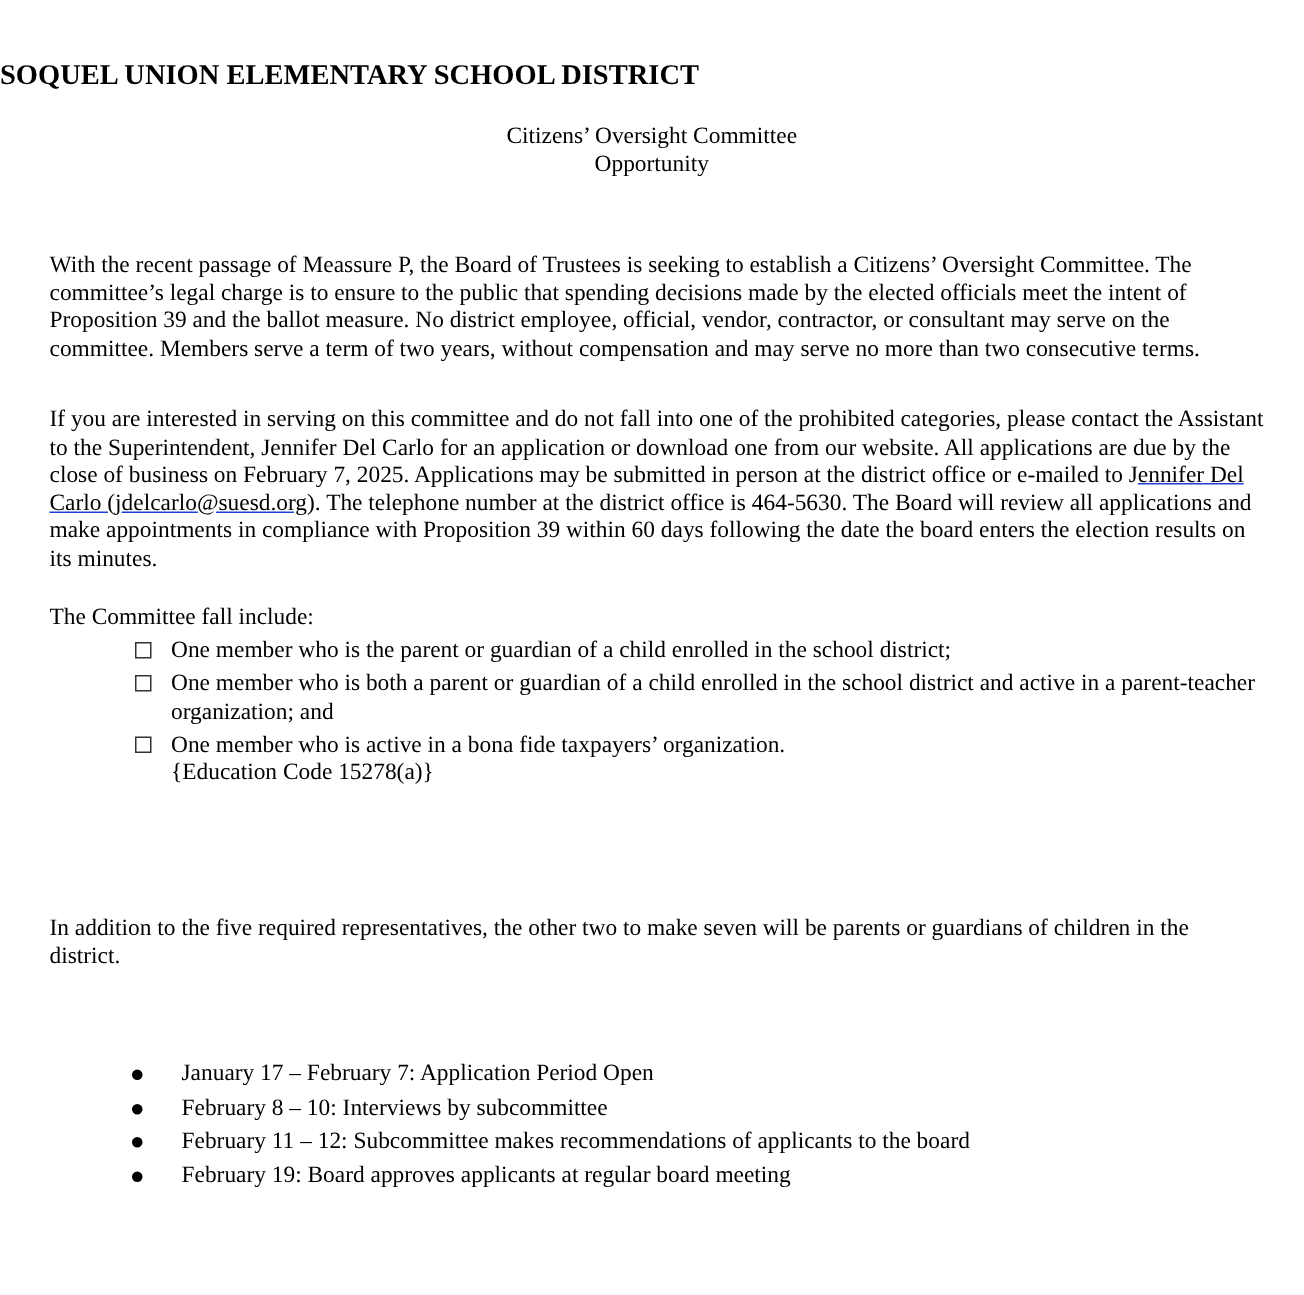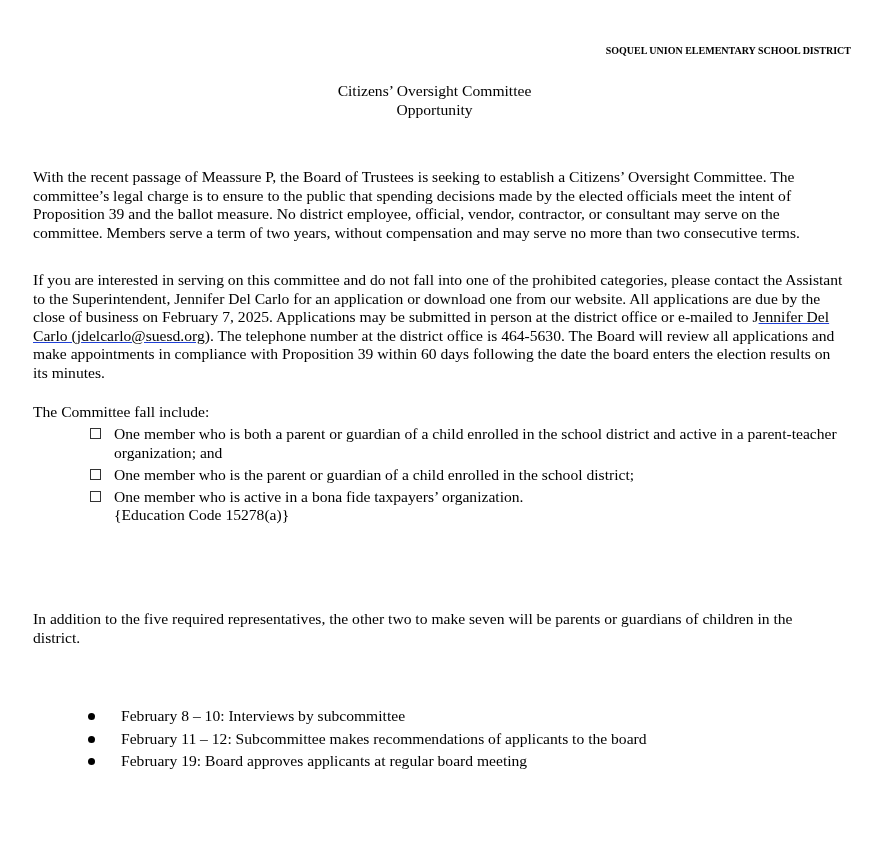--- a/index.html
+++ b/index.html
@@ -4,21 +4,21 @@
 <style>
   html, body { margin: 0; padding: 0; background: #ffffff; }
   body {
     width: 869px; height: 863px; overflow: hidden;
     font-family: "Liberation Serif", "DejaVu Serif", serif;
     color: #000000; font-size: 15.6px; line-height: 18.6px;
   }
   .page { position: relative; width: 869px; height: 863px; }
   .title {
     position: absolute; left: 0; width: 851px; top: 42px;
-    text-align: right; font-weight: bold; font-size: 10px;
+    text-align: left; font-weight: bold; font-size: 19px;
   }
   .subtitle {
     position: absolute; left: 0; width: 869px; top: 81px;
     text-align: center; font-weight: normal; line-height: 19px;
   }
   .para { position: absolute; left: 33px; width: 810px; margin: 0; }
   .p1 { top: 168px; }
   .p2 { top: 271px; }
   .p3 { top: 403px; }
   .p4 { top: 610px; }
@@ -49,26 +49,27 @@
     <div>Opportunity</div>
   </div>
 
   <p class="para p1">With the recent passage of Meassure P, the Board of Trustees is seeking to establish a Citizens’ Oversight Committee. The committee’s legal charge is to ensure to the public that spending decisions made by the elected officials meet the intent of Proposition 39 and the ballot measure.  No district employee, official, vendor, contractor, or consultant may serve on the committee.  Members serve a term of two years, without compensation and may serve no more than two consecutive terms.</p>
 
   <p class="para p2"><span>If you are interested in serving on this committee and do not fall into one of the prohibited categories, please contact the Assistant to the Superintendent, Jennifer Del Carlo for an application or download one from our website.  All applications are due by the close of business on February 7, 2025.  Applications may be submitted in person at the district office or e-mailed to J</span><a class="link-name"><span>ennifer Del Carlo (j</span><span class="link-email">delcarlo@suesd.org</span></a><span>). The telephone number at the district office is 464-5630.  The Board will review all applications and make appointments in compliance with Proposition 39 within 60 days following the date the board enters the election results on its minutes.</span></p>
 
   <p class="para p3">The Committee fall include:</p>
 
   <ul class="req-list" style="top:425px;">
+    <li class="req-item"><span class="checkbox"></span><span>One member who is the parent or guardian of a child enrolled in the school district;</span></li>
     <li class="req-item"><span class="checkbox"></span><span>One member who is both a parent or guardian of a child enrolled in the school district and active in a parent-teacher organization; and</span></li>
-    <li class="req-item"><span class="checkbox"></span><span>One member who is the parent or guardian of a child enrolled in the school district;</span></li>
     <li class="req-item"><span class="checkbox"></span><span>One member who is active in a bona fide taxpayers’ organization.</span><span class="edu-code">{Education Code 15278(a)}</span></li>
   </ul>
 
   <p class="para p4">In addition to the five required representatives, the other two to make seven will be parents or guardians of children in the district.</p>
 
 
   <ul class="timeline">
+    <li class="tl-item"><span class="bullet"></span><span>January 17 – February 7: Application Period Open</span></li>
     <li class="tl-item"><span class="bullet"></span><span>February 8 – 10: Interviews by subcommittee</span></li>
     <li class="tl-item"><span class="bullet"></span><span>February 11 – 12: Subcommittee makes recommendations of applicants to the board</span></li>
     <li class="tl-item"><span class="bullet"></span><span>February 19: Board approves applicants at regular board meeting</span></li>
   </ul>
 </div>
 
 </body></html>

